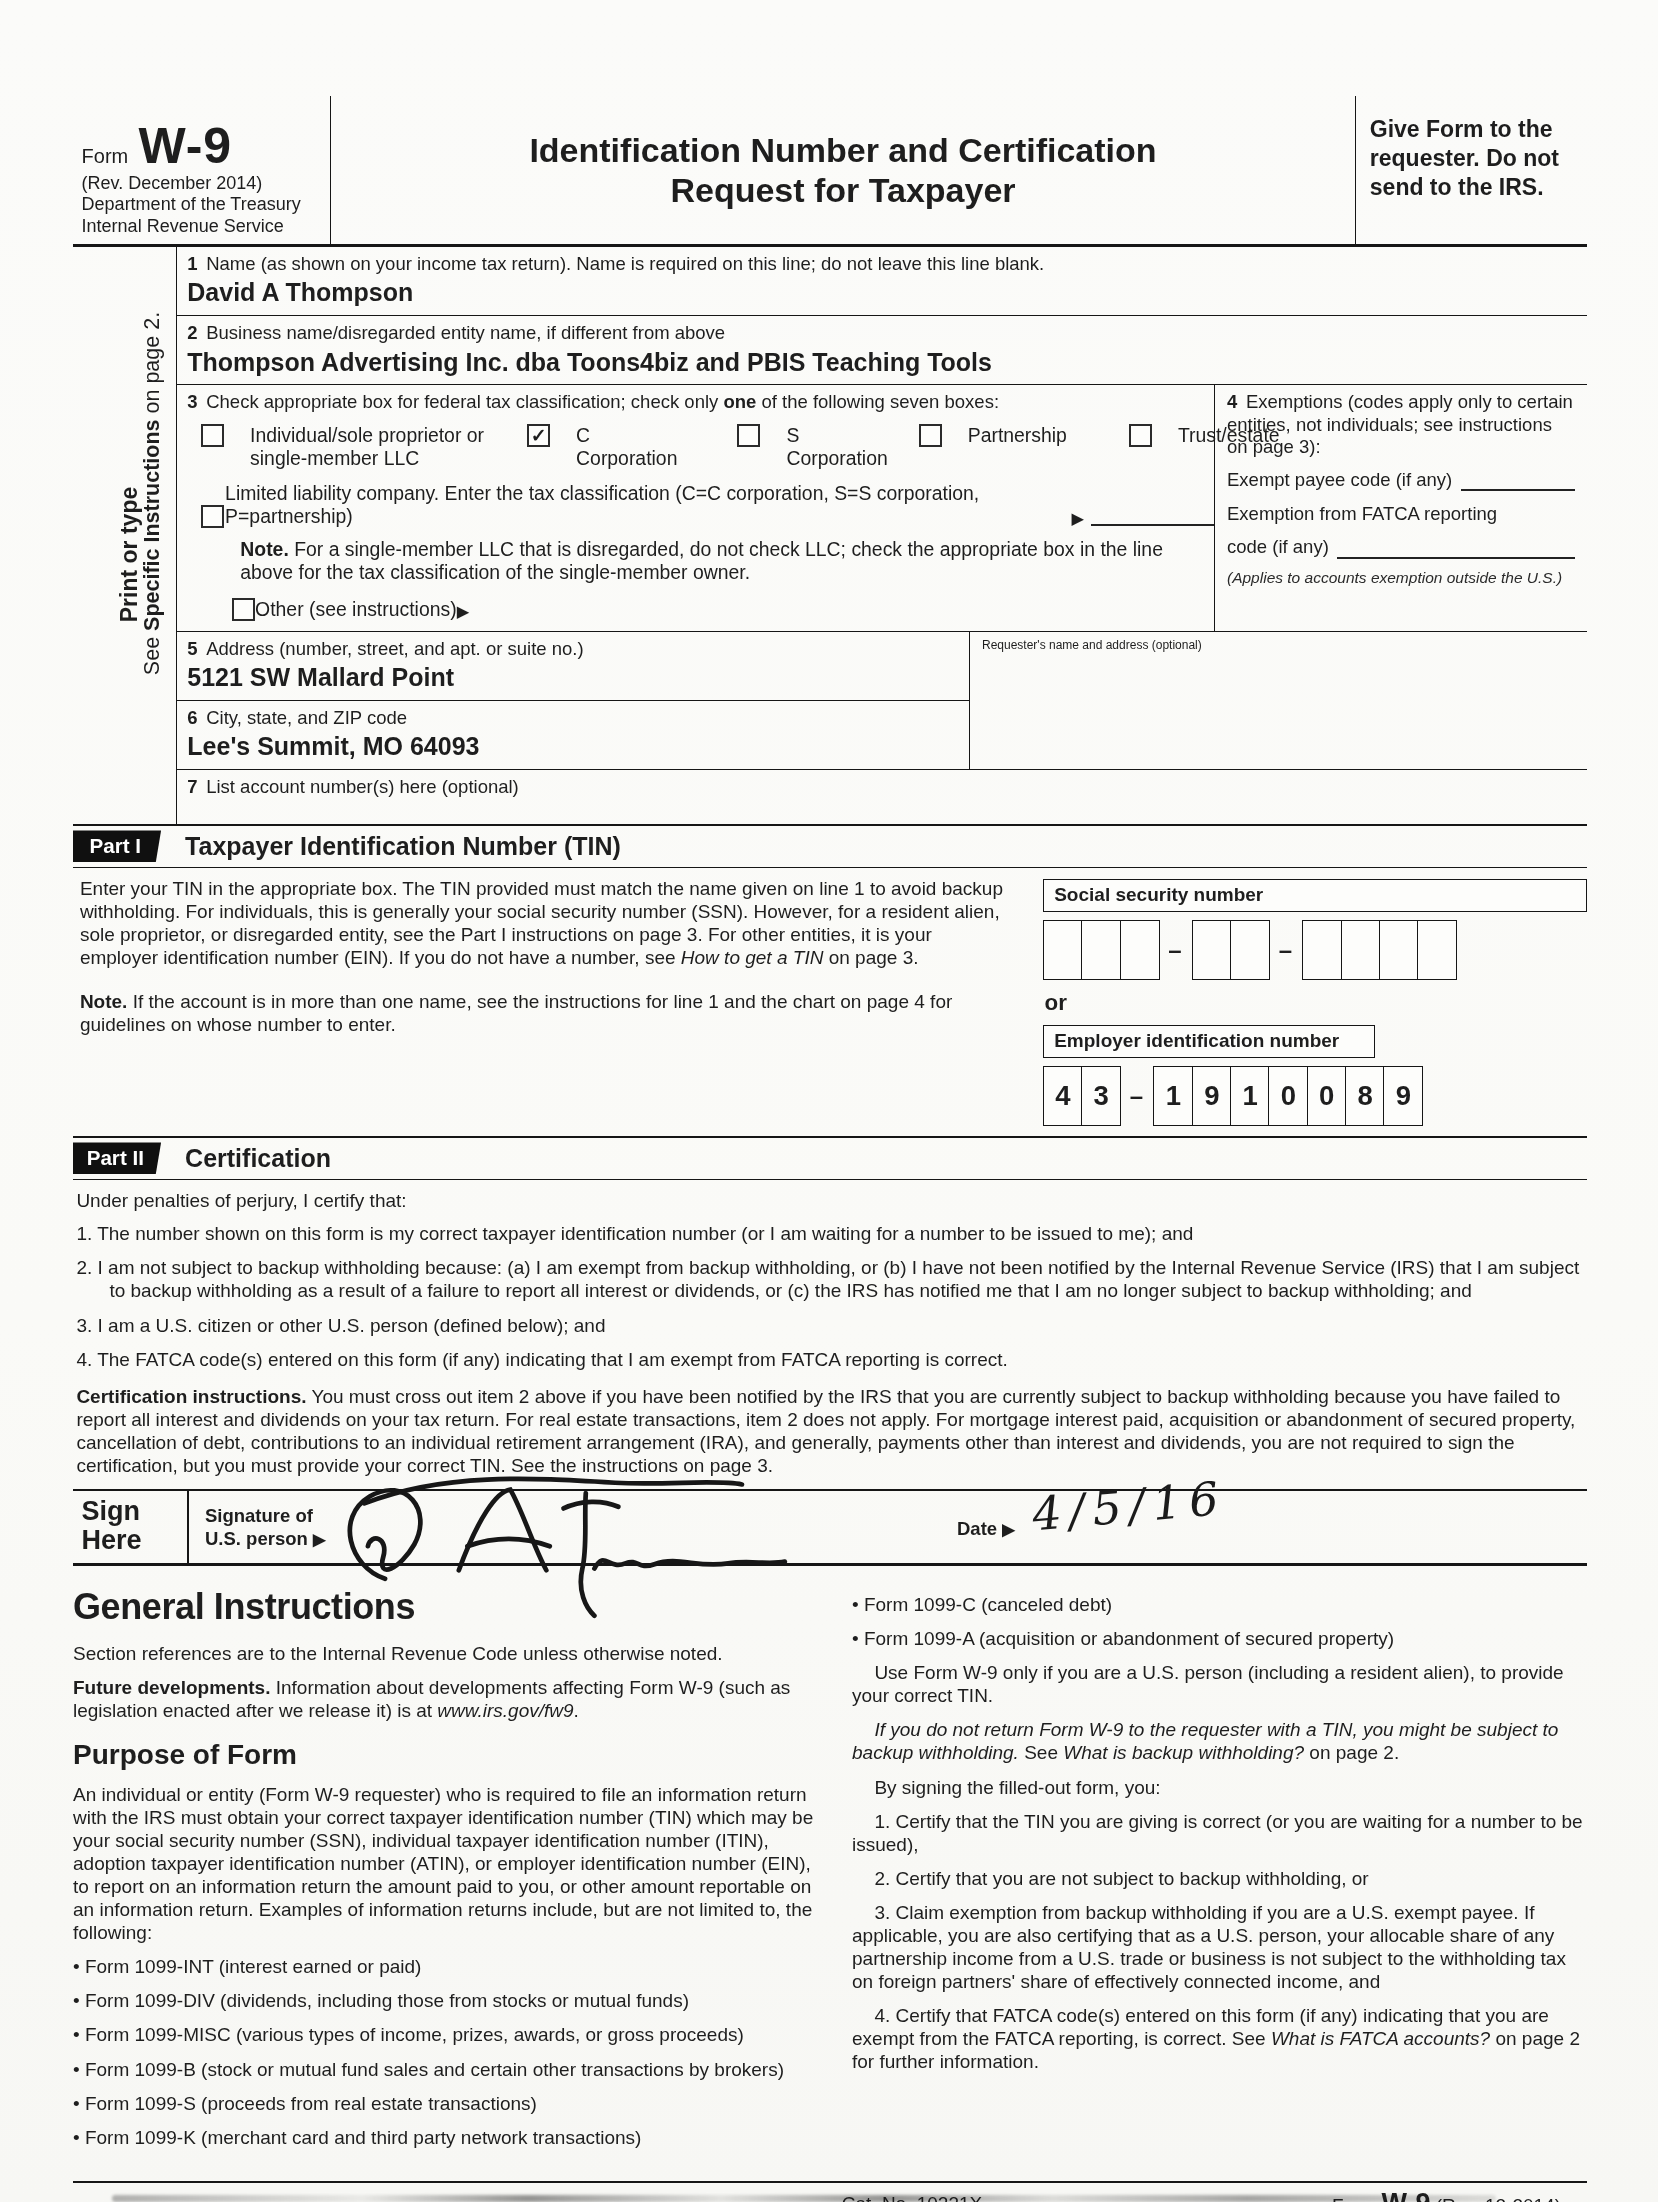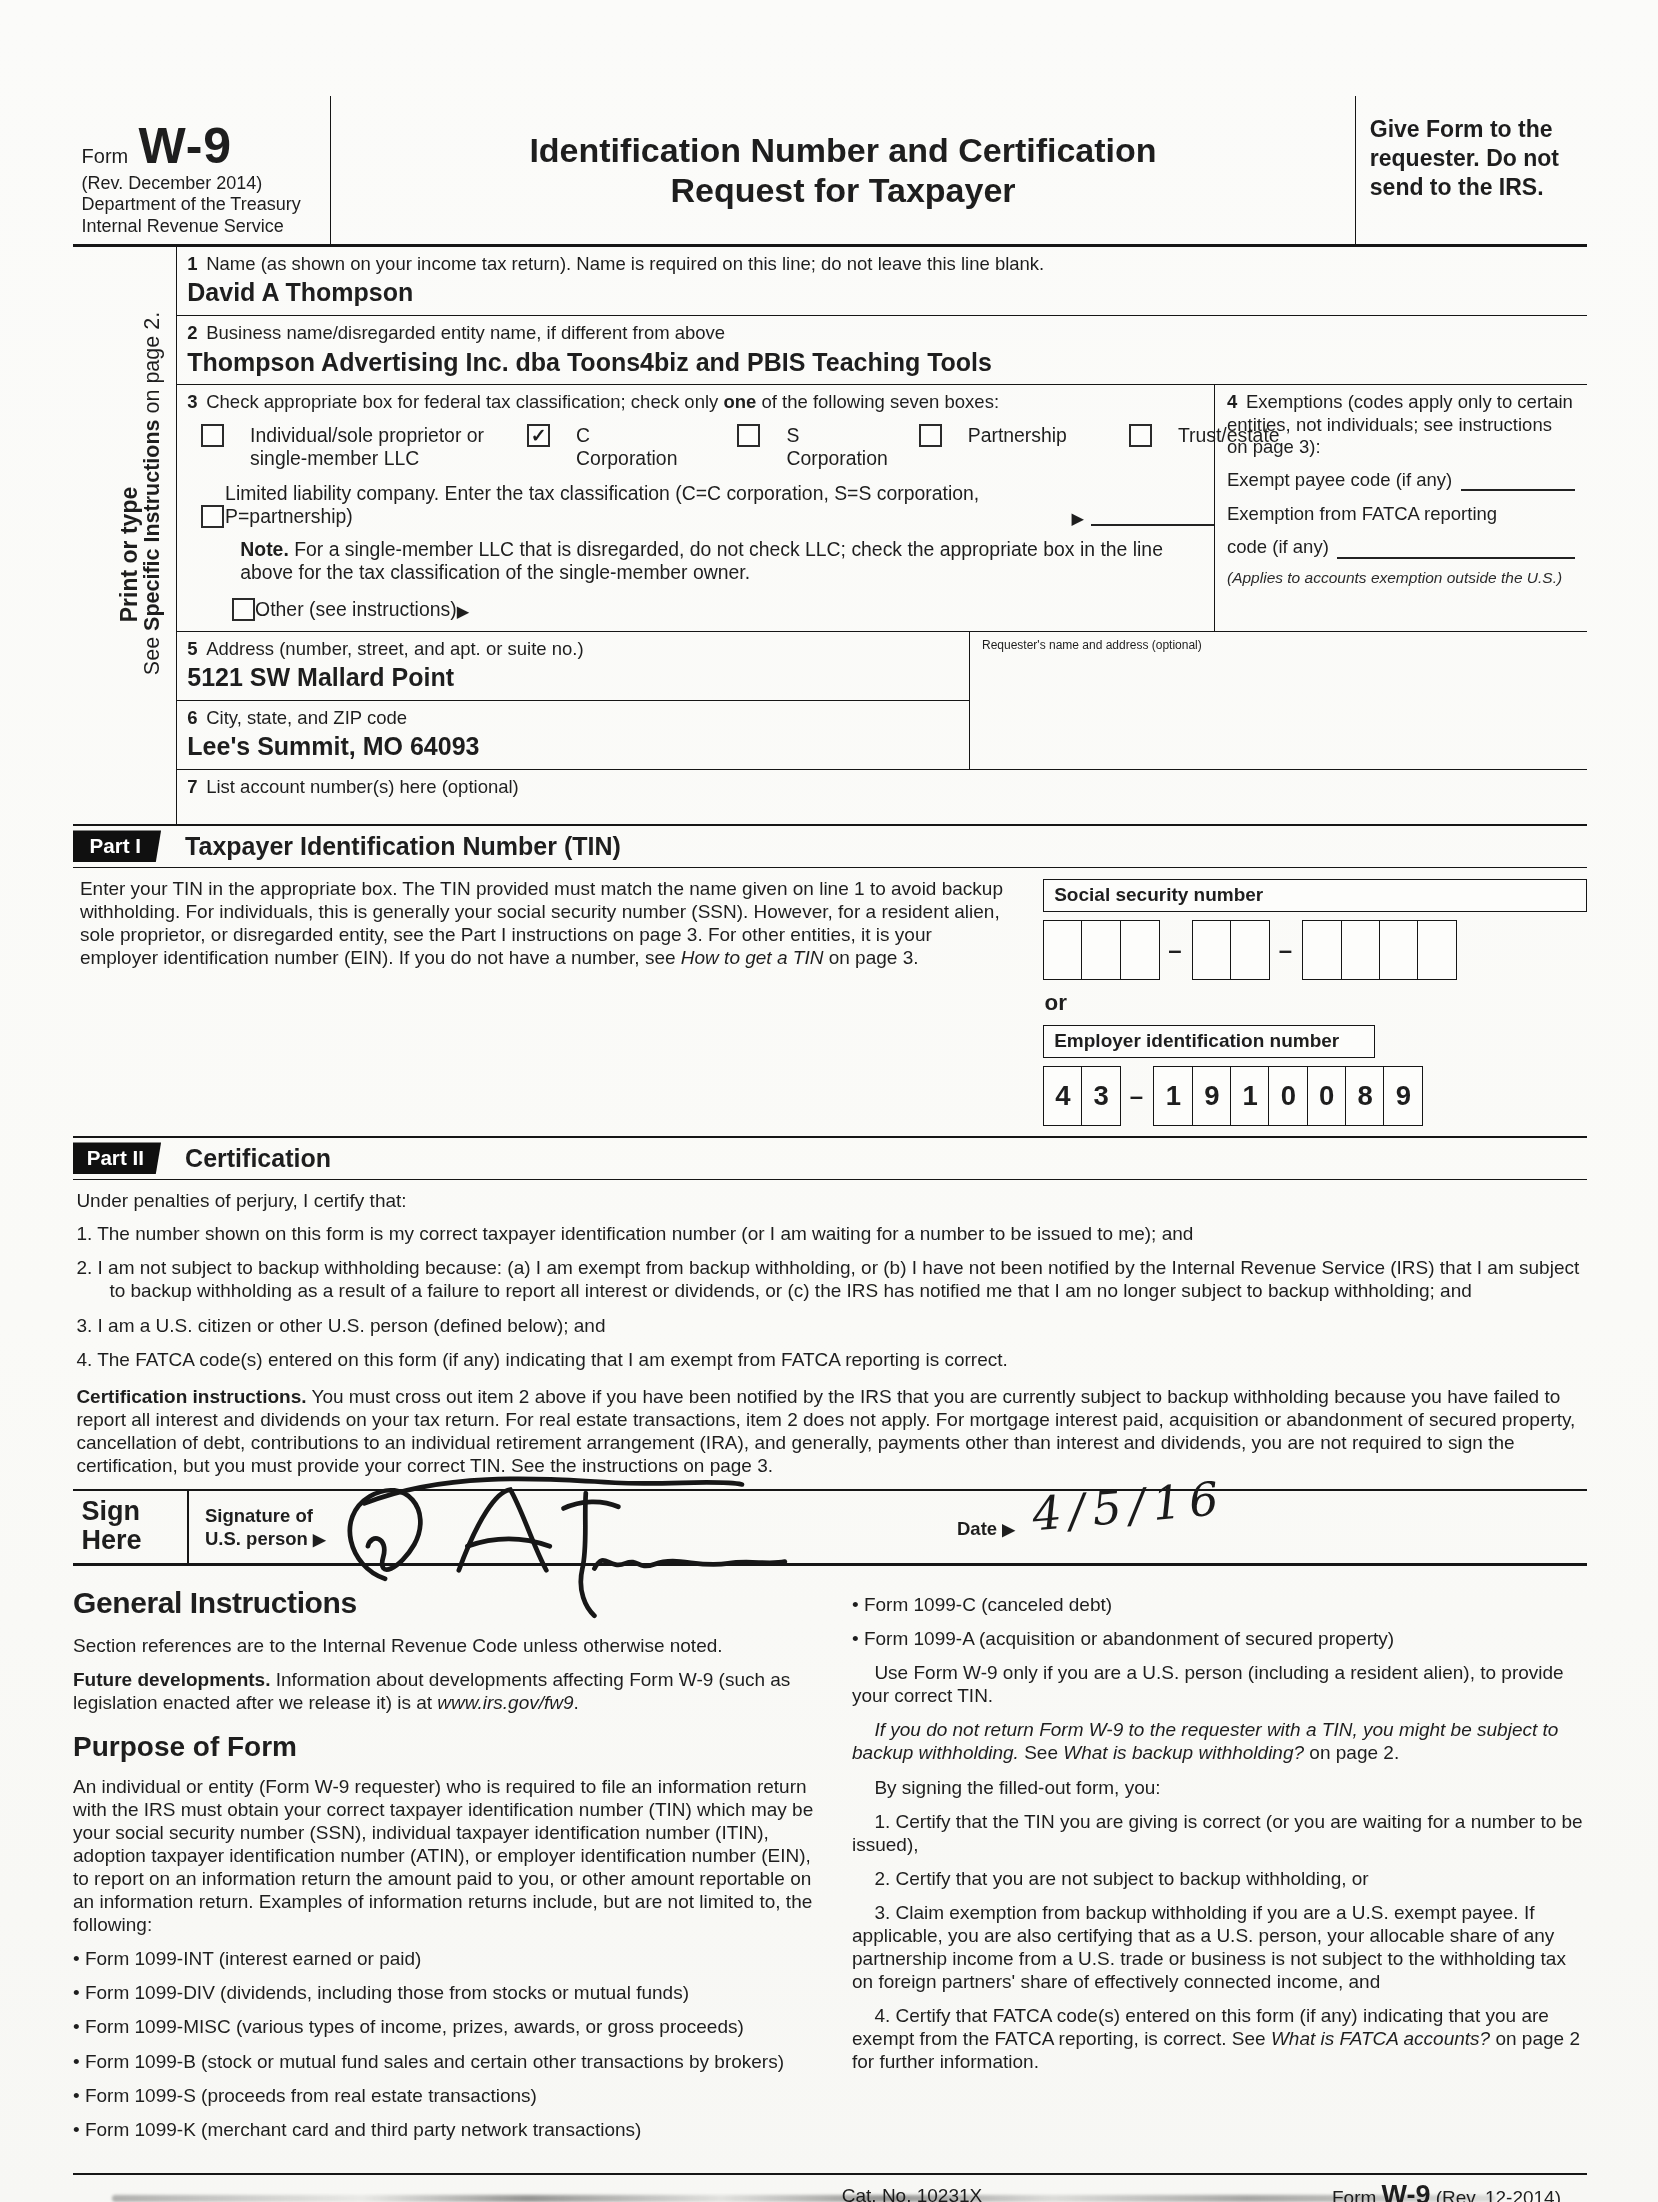--- a/index.html
+++ b/index.html
@@ -99,21 +99,21 @@
   .sgcap { position:absolute; left:132px; top:13.8px; font-weight:bold; font-size:18.5px; line-height:23px; }
   .sigsvg { position:absolute; left:258px; top:-34px; z-index:2; }
   .datelab { position:absolute; left:884px; top:27.5px; font-weight:bold; font-size:18.5px; }
   .dateval { position:absolute; left:959px; top:-12px; font-family:"DejaVu Serif", serif; font-style:italic;
              font-size:46px; letter-spacing:7.7px; transform:rotate(-5deg); color:#1b1b1b; }
 
   
   .gi { display:flex; margin-top:17px; }
   .gil { width:753px; }
   .gir { flex:1; padding-left:26px; padding-top:10.3px; }
-  .gih1 { font-size:30px; font-weight:bold; margin:3.4px 0 13.8px; letter-spacing:-0.4px; }
+  .gih1 { font-size:36px; font-weight:bold; margin:3.4px 0 13.8px; letter-spacing:-0.4px; }
   .gih2 { font-size:28px; font-weight:bold; margin:17px 0 12px; }
   .gi p { margin:0 0 11.2px; font-size:19px; line-height:23px; }
   .gir p.ind { text-indent:22.4px; }
 
   
   .footer { margin-top:20.6px; border-top:2.2px solid #161616; position:relative; height:43px; }
   .cat { position:absolute; left:839px; top:10.3px; transform:translateX(-50%); font-size:19px; }
   .fright { position:absolute; right:26px; top:5.2px; font-size:19px; display:flex; align-items:baseline; gap:5.2px; }
   .fright .fw9 { font-weight:bold; font-size:27px; }
 
@@ -239,20 +239,21 @@
     </div>
 
     <div class="partbar">
       <span class="partbox">Part I</span>
       <span class="parttitle">Taxpayer Identification Number (TIN)</span>
     </div>
 
     <div class="p1wrap">
       <div class="p1text">
         <p style="margin:0"><span>Enter your TIN in the appropriate box. The TIN provided must match the name given on line 1 to avoid backup withholding. For individuals, this is generally your social security number (SSN). However, for a resident alien, sole proprietor, or disregarded entity, see the Part I instructions on page 3. For other entities, it is your employer identification number (EIN). If you do not have a number, see </span><span class="it">How to get a TIN</span><span> on page 3.</span></p>
+        <p class="pnote" style="margin-bottom:0"><b class="lead">Note.</b><span> If the account is in more than one name, see the instructions for line 1 and the chart on page 4 for guidelines on whose number to enter.</span></p>
       </div>
       <div class="p1right">
         <div class="boxlabel ssnlabel">Social security number</div>
         <div class="cells">
           <span class="cellgrp">
             <span class="cell"></span>
               <span class="cell"></span>
               <span class="cell"></span>
           </span>
           <span class="dash">–</span>

